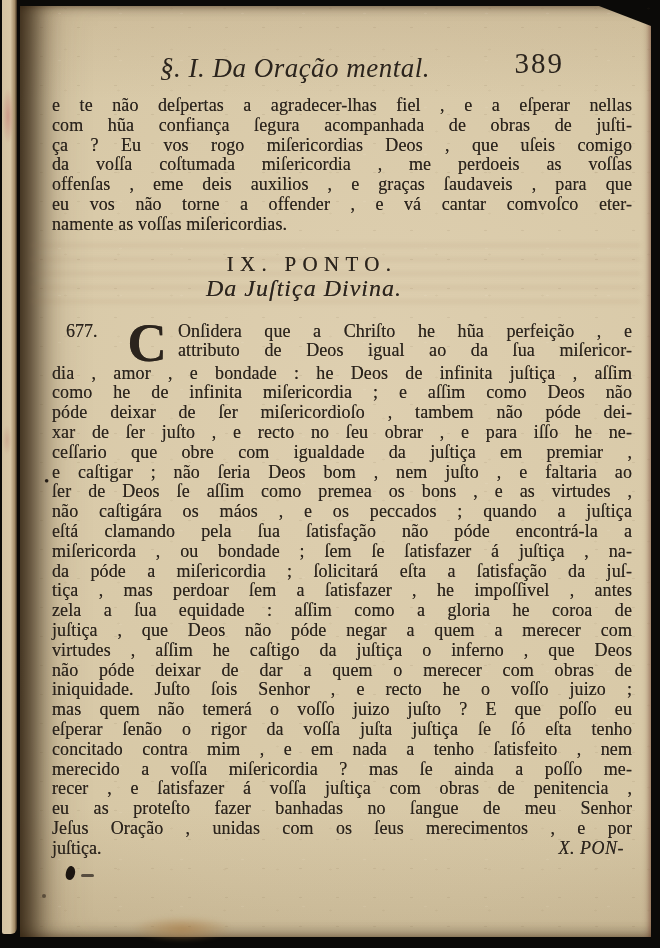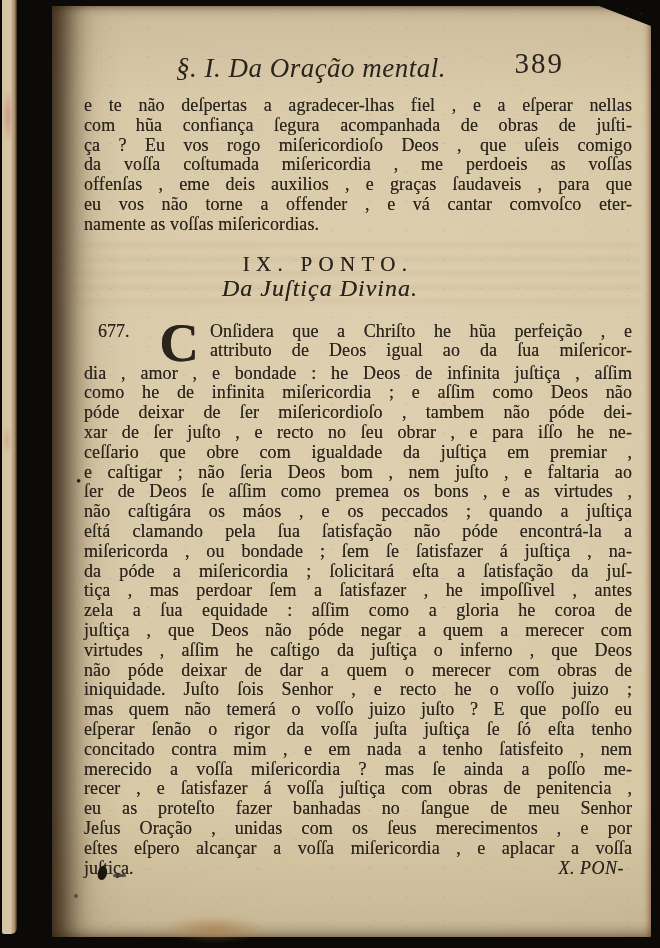--- a/index.html
+++ b/index.html
@@ -21,21 +21,20 @@
     background-image:
       linear-gradient(180deg,rgba(130,95,60,.12) 0%,rgba(0,0,0,0) 10%,rgba(0,0,0,0) 86%,rgba(110,85,50,.14) 100%),
       radial-gradient(120% 95% at 55% 42%,#decfb0 0%,#d7c8a6 58%,#cbb994 100%);
     box-shadow:
       inset 30px 0 26px -16px rgba(38,24,8,.85),
       inset 58px 0 50px -40px rgba(80,58,32,.45),
       inset -5px 0 7px -4px rgba(86,30,18,.65),
       inset 0 8px 10px -8px rgba(50,35,15,.55),
       inset 0 -12px 14px -11px rgba(55,38,16,.5);
     color:#2b241d;
-    margin-left:32px;
   }
   .grain{
     position:absolute;inset:0;pointer-events:none;opacity:.55;
     background-image:
       radial-gradient(rgba(92,70,40,.17) 1px,transparent 1.3px),
       radial-gradient(rgba(125,98,62,.12) 1px,transparent 1.5px),
       radial-gradient(rgba(255,250,235,.16) 1px,transparent 1.4px);
     background-size:37px 29px,53px 41px,61px 47px;
     background-position:3px 7px,19px 23px,9px 31px;
   }
@@ -128,21 +127,21 @@
     <div class="content">
 
       <div class="running-header">
         <span class="head-title">§. I. Da Oração mental.</span>
         <span class="page-number">389</span>
       </div>
 
       <div class="intro">
         <div class="tl">e te não deſpertas a agradecer-lhas fiel , e a eſperar nellas</div>
         <div class="tl">com hũa confiança ſegura acompanhada de obras de juſti-</div>
-        <div class="tl">ça ? Eu vos rogo miſericordioſo Deos , que uſeis comigo</div>
+        <div class="tl">ça ? Eu vos rogo miſericordias Deos , que uſeis comigo</div>
         <div class="tl">da voſſa coſtumada miſericordia , me perdoeis as voſſas</div>
         <div class="tl">offenſas , eme deis auxilios , e graças ſaudaveis , para que</div>
         <div class="tl">eu vos não torne a offender , e vá cantar comvoſco eter-</div>
         <div class="tl last">namente as voſſas miſericordias.</div>
       </div>
 
       <div class="point-heading">
         <span class="point-title">IX. PONTO.</span>
         <span class="point-subtitle">Da Juſtiça Divina.</span>
       </div>
@@ -174,21 +173,20 @@
         <div class="tl">virtudes , aſſim he caſtigo da juſtiça o inferno , que Deos</div>
         <div class="tl">não póde deixar de dar a quem o merecer com obras de</div>
         <div class="tl">iniquidade. Juſto ſois Senhor , e recto he o voſſo juizo ;</div>
         <div class="tl">mas quem não temerá o voſſo juizo juſto ? E que poſſo eu</div>
         <div class="tl">eſperar ſenão o rigor da voſſa juſta juſtiça ſe ſó eſta tenho</div>
         <div class="tl">concitado contra mim , e em nada a tenho ſatisfeito , nem</div>
         <div class="tl">merecido a voſſa miſericordia ? mas ſe ainda a poſſo me-</div>
         <div class="tl">recer , e ſatisfazer á voſſa juſtiça com obras de penitencia ,</div>
         <div class="tl">eu as proteſto fazer banhadas no ſangue de meu Senhor</div>
         <div class="tl">Jeſus Oração , unidas com os ſeus merecimentos , e por</div>
-        <div class="tl">eſtes eſpero alcançar a voſſa miſericordia , e aplacar a voſſa</div>
 
         <div class="final-row">
           <span class="lastword">juſtiça.</span>
           <span class="catchword">X. PON-</span>
         </div>
       </div>
 
     </div>
 
     <span class="margin-dot">•</span>

